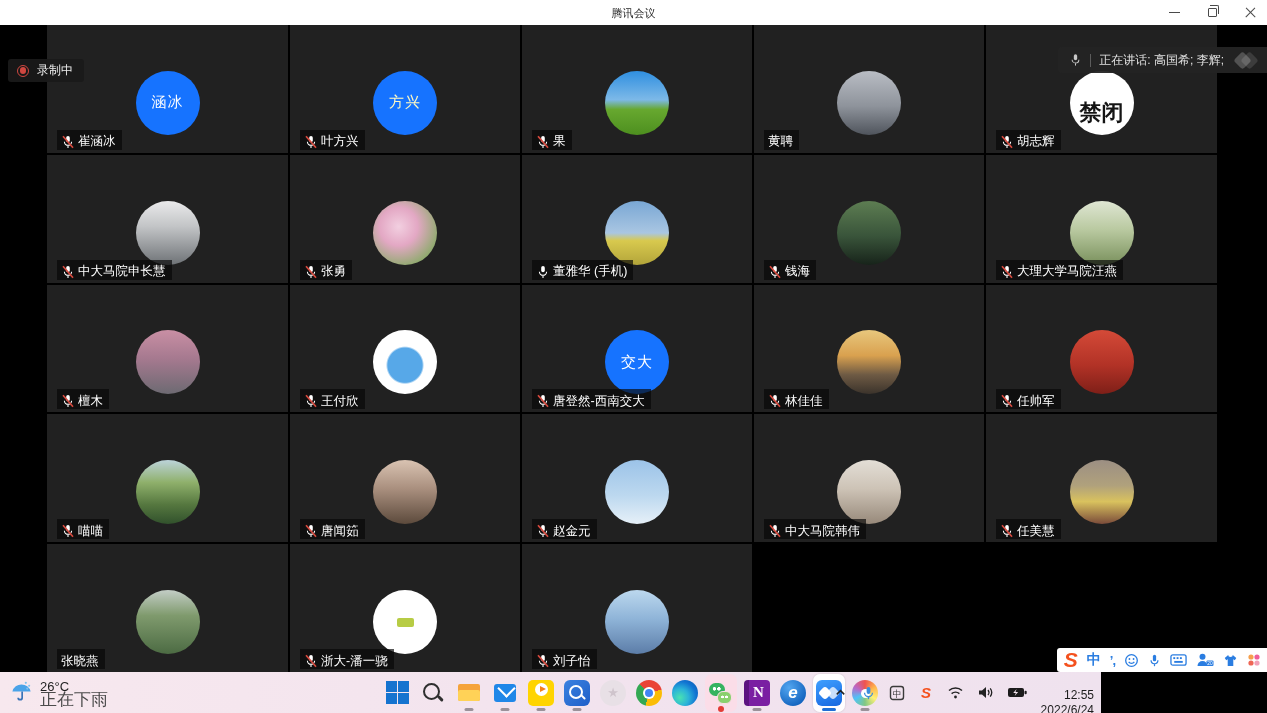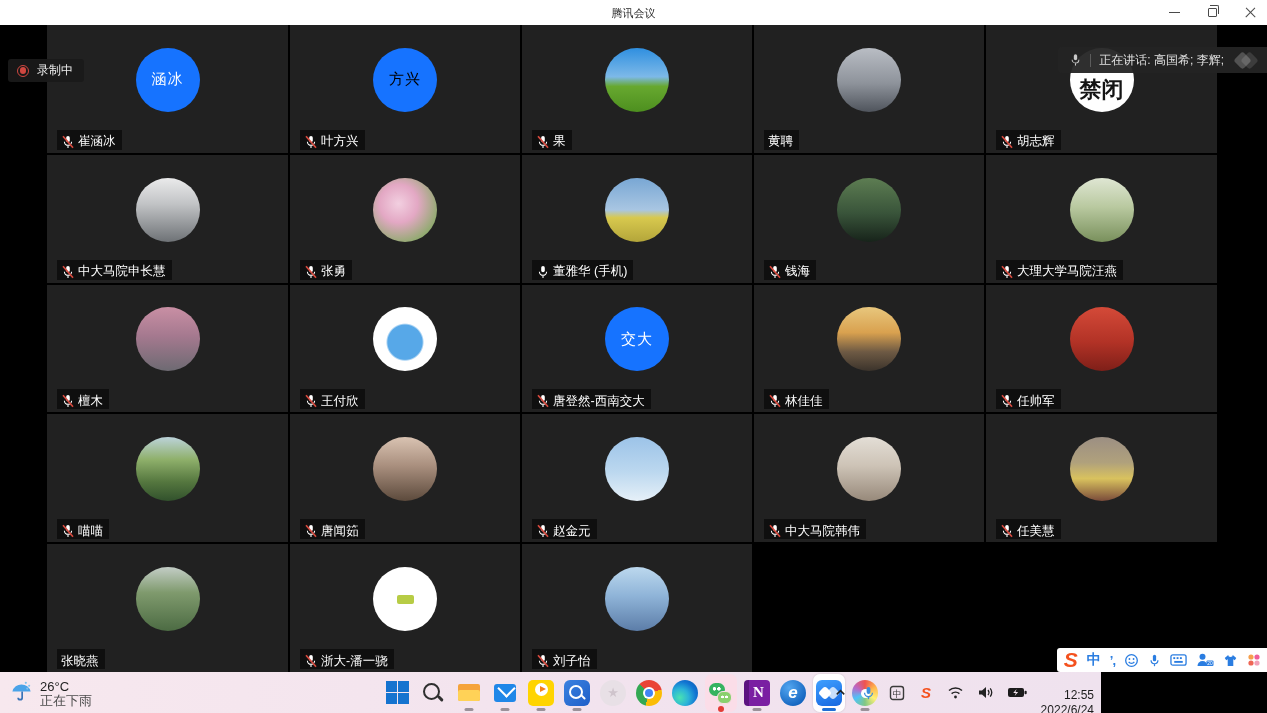--- a/index.html
+++ b/index.html
@@ -17,21 +17,21 @@
   .wc-restore::before { content:""; position:absolute; right:-3.8px; top:-3.8px; width:8px; height:8px; border-top:1.2px solid #4a4a4a; border-right:1.2px solid #4a4a4a; border-radius:0 2px 0 0; }
   .wc-close { position:relative; width:13px; height:13px; }
   .wc-close::before,.wc-close::after { content:""; position:absolute; left:0; top:5.7px; width:13px; height:1.4px; background:#4a4a4a; }
   .wc-close::before { transform:rotate(45deg); }
   .wc-close::after  { transform:rotate(-45deg); }
 
   
   .stage { position:absolute; top:25px; left:0; width:1267px; height:647px; background:#000; }
   .grid { position:absolute; left:47px; top:0; width:1162px; height:647px;
           display:grid; grid-template-columns:241px 230px 230px 230px 231px; grid-template-rows:repeat(5,1fr); gap:2px; }
-  .cell { position:relative; background:#212121; display:flex; align-items:center; justify-content:center; }
+  .cell { position:relative; background:#212121; display:flex; align-items:flex-end; justify-content:center; }
   .avatar { width:64px; height:64px; border-radius:50%; margin-bottom:18px;
             display:flex; align-items:center; justify-content:center; overflow:hidden; }
   .avatar-text { color:#fff; font-size:15px; font-weight:500; letter-spacing:1px; }
   .avatar-text.serif { font-family:"Liberation Serif","DejaVu Serif",serif; font-weight:700; font-size:22px; letter-spacing:0;margin-top:21px; }
   .battery-chip { width:17px; height:9px; border-radius:2px; background:#b7cc45; }
   .name-tag { position:absolute; left:10px; bottom:3px; height:20px; max-width:92%;
               display:flex; align-items:center; gap:3px; padding:4px 6px 0 4px;
               background:rgba(8,8,8,.68); color:#fff; font-size:12.5px; white-space:nowrap; }
   .name-tag .mic { display:flex; width:14px; height:14px; }
   .mic.on .slash { display:none; }
@@ -61,21 +61,21 @@
   .ime-s { color:#f4511e; font-weight:900; font-style:italic; font-size:21px; line-height:22px; }
   .ime-cn { color:#2a7de1; font-weight:700; font-size:14px; }
   .ime-punct { color:#2a7de1; font-weight:700; font-size:13px; letter-spacing:-1px; }
 
   
   .taskbar { position:absolute; bottom:0; left:0; width:1101px; height:41px;
              background:linear-gradient(90deg,#f7e8ee 0%,#f2e3ee 55%,#efe2ee 100%); z-index:10; }
   .weather { position:absolute; left:10px; top:50%; transform:translateY(-50%);
              display:flex; align-items:center; gap:7px; cursor:pointer; }
   .weather-temp { font-size:13px; color:#1f1f1f; line-height:15px; }
-  .weather-cond { font-size:13px; color:#4b4b4b; line-height:14px; }
+  .weather-cond { font-size:17px; color:#4b4b4b; line-height:14px;font-family:Liberation Mono, monospace; }
 
   .apps { position:absolute; left:381px; top:50%; transform:translateY(-50%); display:flex; gap:4px; }
   .slot { position:relative; width:32px; height:38px; display:flex; align-items:center; justify-content:center; cursor:pointer; }
   .slot.active-pink  { background:#fbdde8; border-radius:7px; }
   .slot.active-white { background:rgba(255,255,255,.95); border-radius:7px; box-shadow:0 0 2px rgba(0,0,0,.18); }
   .slot .ind { position:absolute; bottom:1px; left:50%; transform:translateX(-50%); width:9px; height:3px; border-radius:2px; background:#9b9199; }
   .slot .ind.dot-red { width:6px; height:6px; border-radius:50%; background:#e23b35; bottom:0; }
   .slot .ind.dash-blue { width:14px; background:#1f6fd6; }
 
   .appicon { position:relative; width:26px; height:26px; display:flex; align-items:center; justify-content:center; }
@@ -152,21 +152,21 @@
                 <line x1="7" y1="10.6" x2="7" y2="12.9" stroke="#fff" stroke-width="1.1"></line>
                 <line class="slash" x1="2" y1="1.2" x2="12" y2="12.8" stroke="#d84a3f" stroke-width="1.7"></line>
               </svg>
             </span>
       <span class="pname">崔涵冰</span>
     </div>
   </div>
 
   <div class="cell">
     <div class="avatar" style="background: rgb(22, 115, 255);">
-      <span class="avatar-text" style="color: #000000;">方兴</span>
+      <span class="avatar-text" style="color: #fef9c3;">方兴</span>
 
     </div>
     <div class="name-tag">
       <span class="mic">
               <svg width="14" height="14" viewBox="0 0 14 14">
                 <rect x="5.2" y="0.9" width="3.6" height="6.3" rx="1.8" fill="#fff"></rect>
                 <path d="M3.4 6.7 a3.6 3.6 0 0 0 7.2 0" stroke="#fff" stroke-width="1.1" fill="none"></path>
                 <line x1="7" y1="10.6" x2="7" y2="12.9" stroke="#fff" stroke-width="1.1"></line>
                 <line class="slash" x1="2" y1="1.2" x2="12" y2="12.8" stroke="#d84a3f" stroke-width="1.7"></line>
               </svg>

